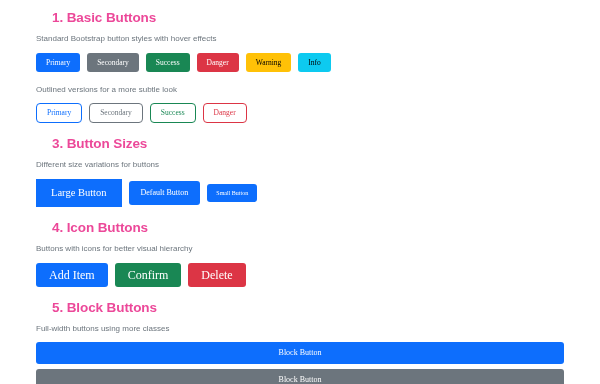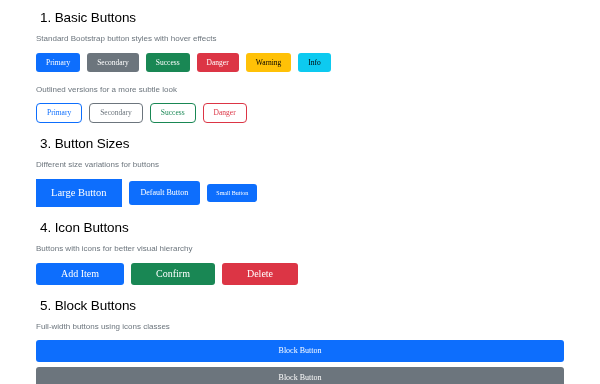--- a/index.html
+++ b/index.html
@@ -16,24 +16,24 @@
     -webkit-font-smoothing: antialiased;
   }
   .page {
     padding: 10px 36px 0 36px;
     box-sizing: border-box;
     width: 600px;
   }
   .section { margin-bottom: 0; }
   .section-title {
     font-size: 13.5px;
-    font-weight: normal;
+    font-weight: bold;
     line-height: 1.2;
-    margin: 0 0 6px 4px;
-    color: #000000;
+    margin: 0 0 6px 16px;
+    color: #ec4899;
     letter-spacing: -0.1px;
   }
   .section-desc {
     font-size: 8px;
     color: #6c757d;
     margin: 8px 0 8px 0;
     line-height: 1.3;
   }
   .btn-row {
     display: flex;
@@ -66,21 +66,21 @@
   .btn-outline-primary   { background:#fff; color:#0d6efd; border-color:#0d6efd; }
   .btn-outline-secondary { background:#fff; color:#6c757d; border-color:#6c757d; }
   .btn-outline-success   { background:#fff; color:#198754; border-color:#198754; }
   .btn-outline-danger    { background:#fff; color:#dc3545; border-color:#dc3545; }
   .btn-outline { padding: 5px 10px; border-radius: 4px; }
 
   .btn-lg { font-size: 10.5px; padding: 8px 14px; border-radius: 0; }
   .btn-df { font-size: 8px;  padding: 7px 11px; }
   .btn-sm { font-size: 6px;  padding: 5px 8px; border-radius: 3px; }
 
-  .btn-icon { padding: 5px 24px; font-size: 10px; }
+  .btn-icon { padding: 5px 12px; font-size: 12px; }
 
   .btn-block {
     display: flex;
     width: 100%;
     justify-content: center;
     align-items: center;
     font-size: 8px;
     padding: 6px 16px;
     border-radius: 3px;
     margin-bottom: 5px;
@@ -140,20 +140,20 @@
       </button>
       <button class="btn btn-danger btn-icon">
         <span></span>
         <span>Delete</span>
       </button>
     </div>
   </div>
 
   <div class="section">
     <h2 class="section-title">5. Block Buttons</h2>
-    <p class="section-desc">Full-width buttons using icons classes</p>
+    <p class="section-desc">Full-width buttons using more classes</p>
     <div class="block-stack">
       <button class="btn btn-primary btn-block">Block Button</button>
       <button class="btn btn-secondary btn-block">Block Button</button>
     </div>
   </div>
 
 </div>
 
 </body></html>

